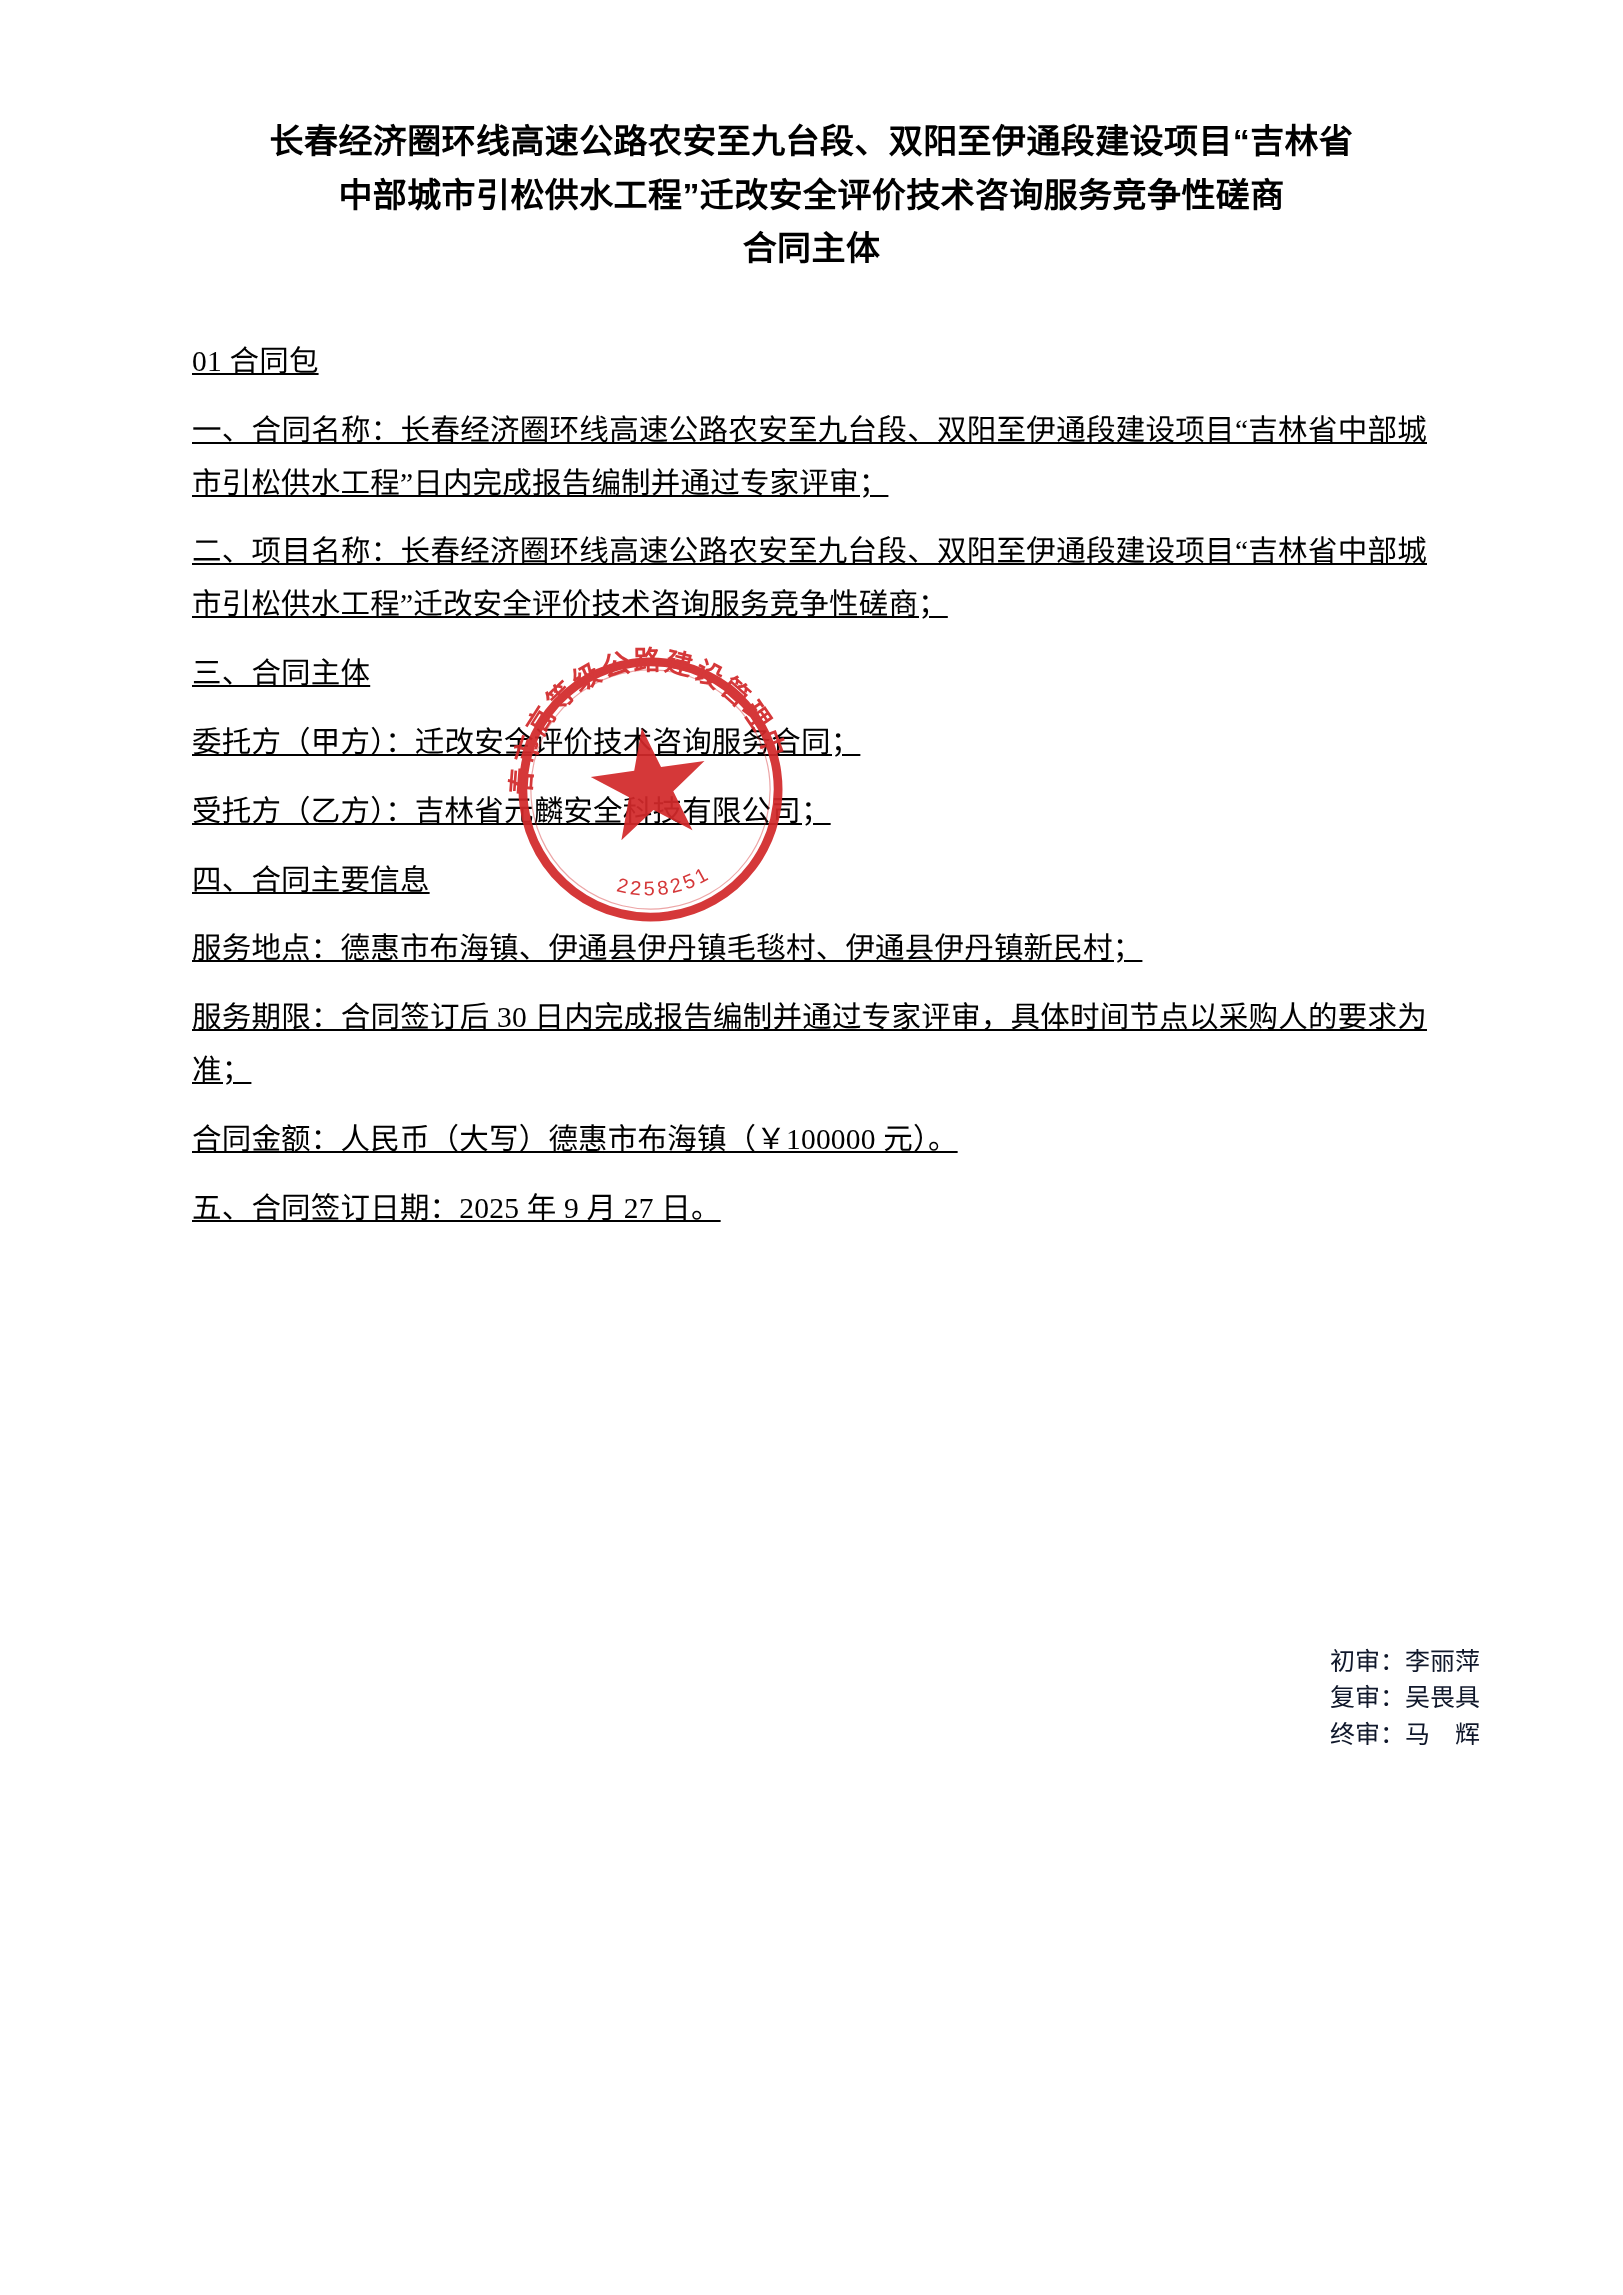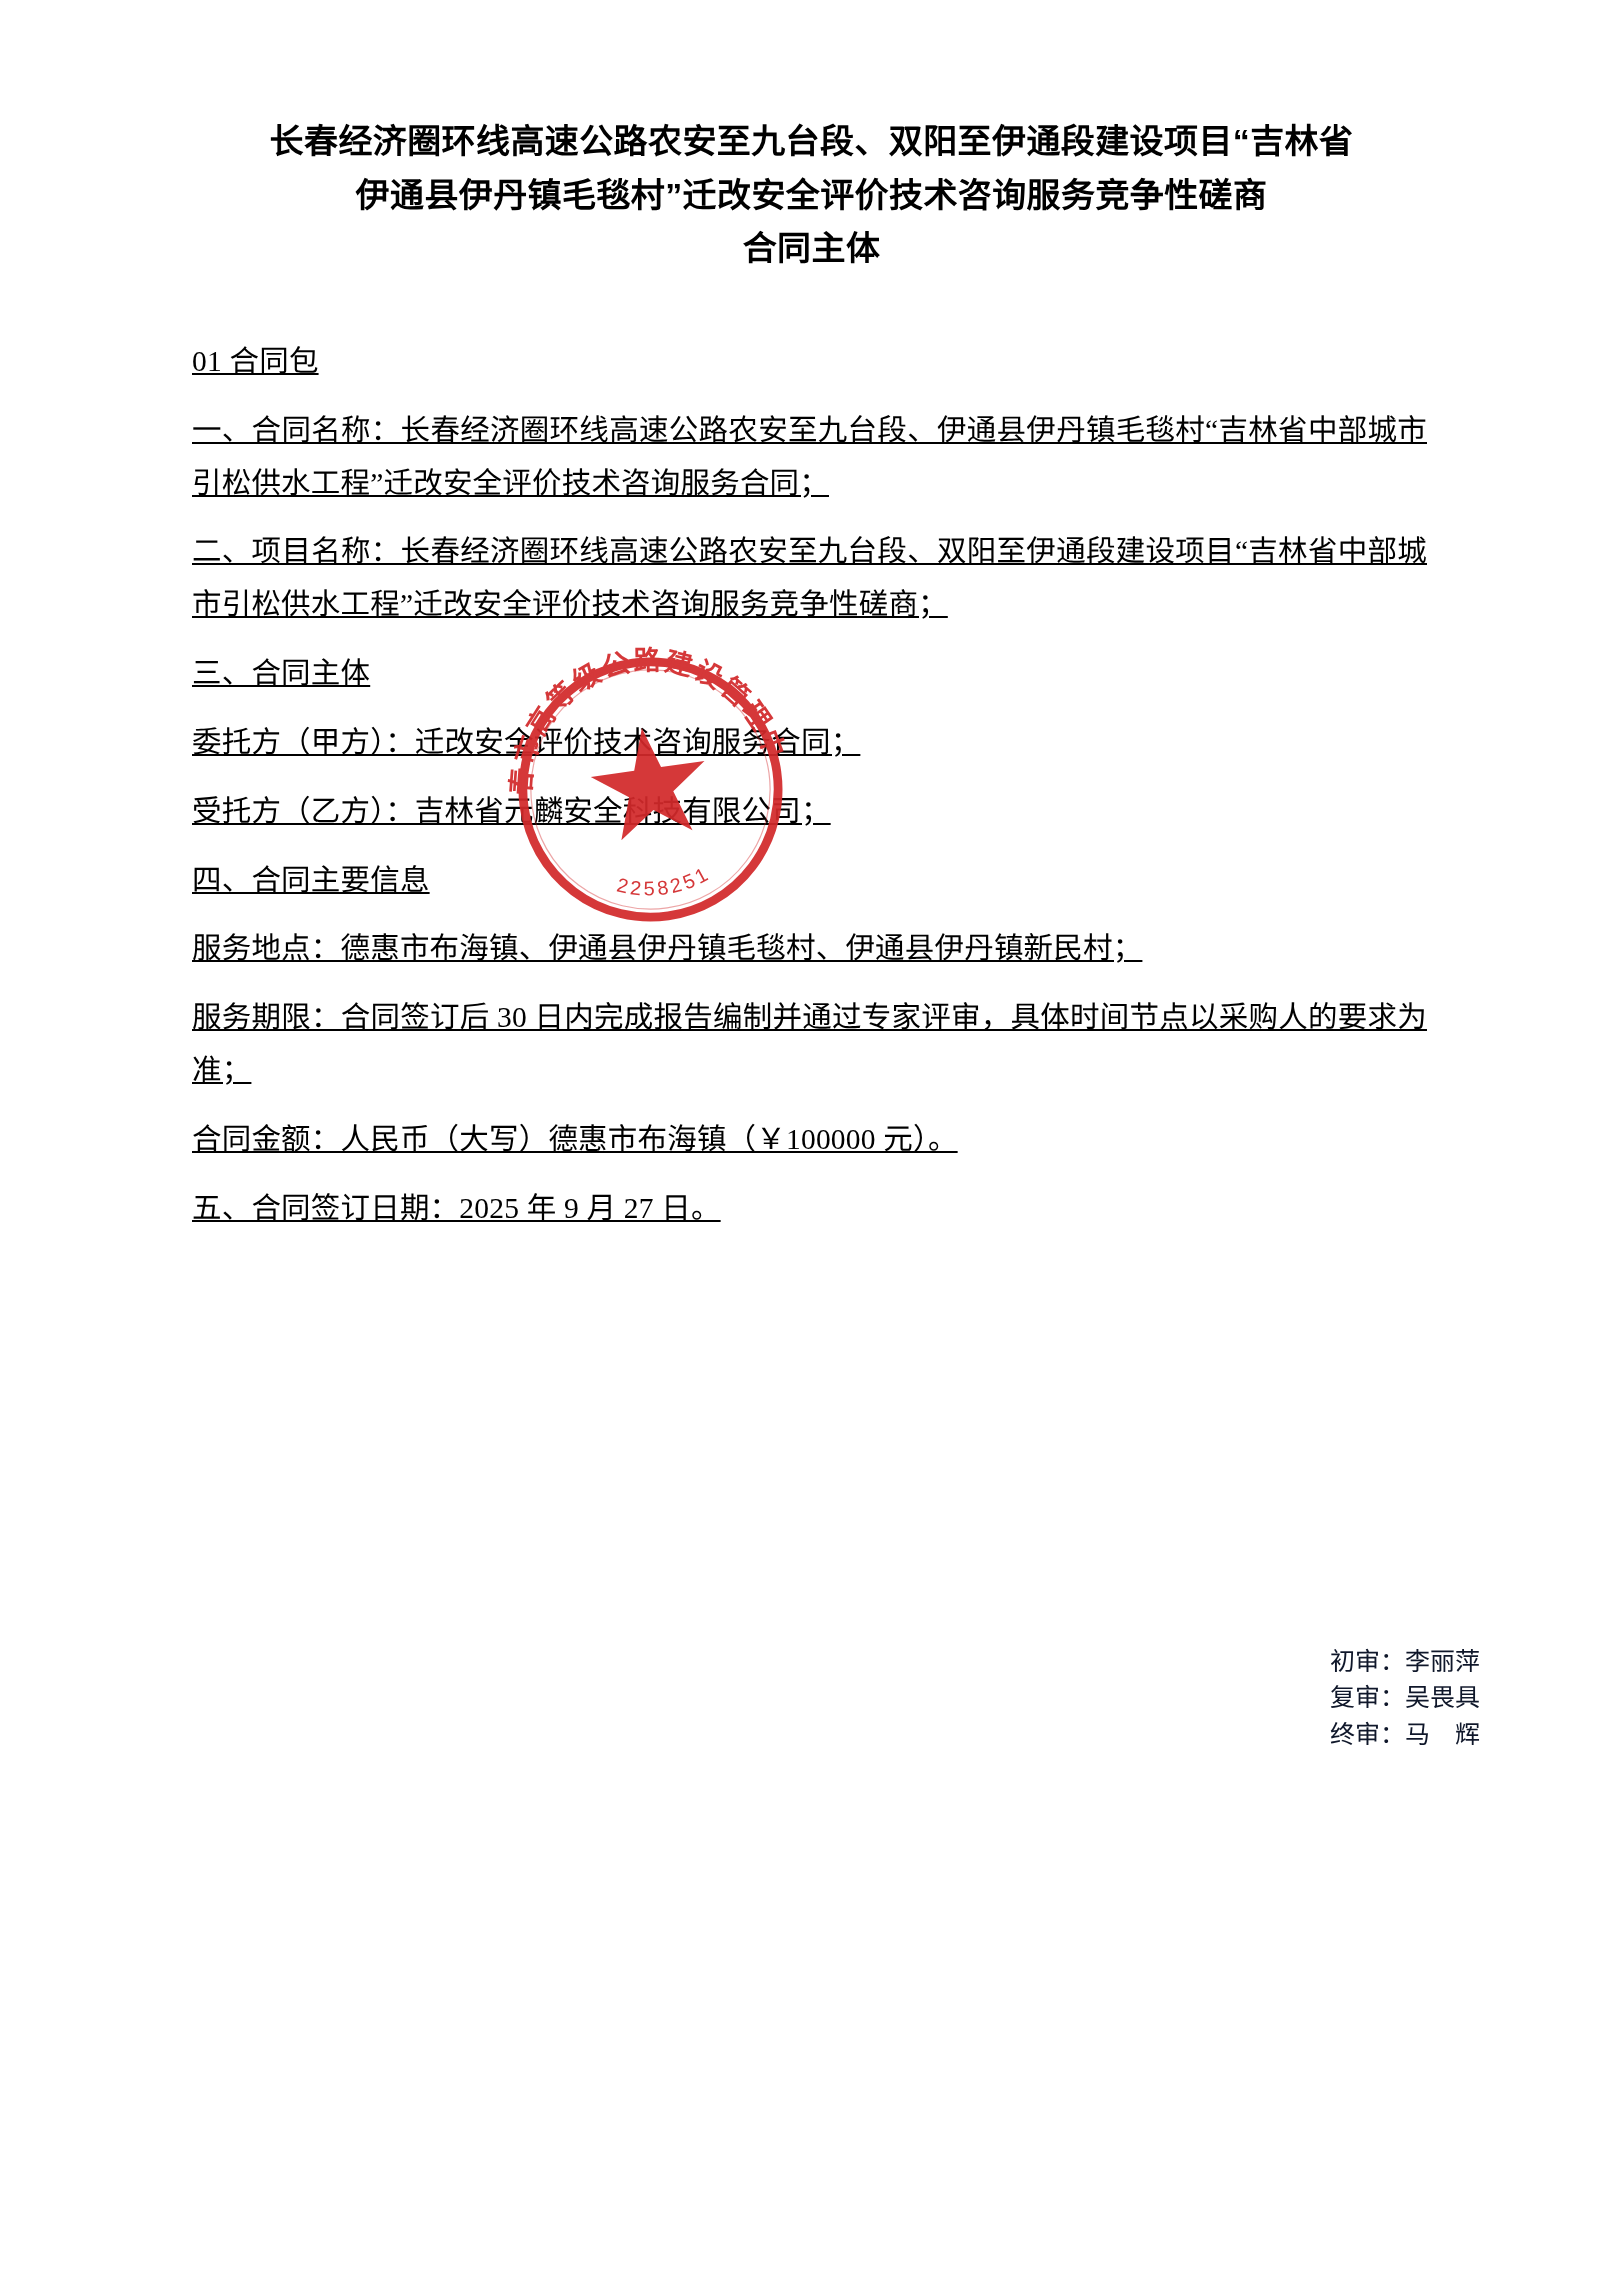--- a/index.html
+++ b/index.html
@@ -79,27 +79,27 @@
     white-space: pre;
   }
 </style>
 </head>
 <body>
 
 <div class="page">
 
   <div class="title-block">
     <div class="title-line">长春经济圈环线高速公路农安至九台段、双阳至伊通段建设项目“吉林省</div>
-    <div class="title-line">伊通县伊丹镇毛毯村”迁改安全评价技术咨询服务竞争性磋商</div>
+    <div class="title-line">中部城市引松供水工程”迁改安全评价技术咨询服务竞争性磋商</div>
     <div class="title-line">合同主体</div>
   </div>
 
   <div class="body-block">
     <p class="para">01 合同包</p>
-    <p class="para">一、合同名称：长春经济圈环线高速公路农安至九台段、伊通县伊丹镇毛毯村“吉林省中部城市引松供水工程”迁改安全评价技术咨询服务合同；</p>
+    <p class="para">一、合同名称：长春经济圈环线高速公路农安至九台段、双阳至伊通段建设项目“吉林省中部城市引松供水工程”日内完成报告编制并通过专家评审；</p>
     <p class="para">二、项目名称：长春经济圈环线高速公路农安至九台段、双阳至伊通段建设项目“吉林省中部城市引松供水工程”迁改安全评价技术咨询服务竞争性磋商；</p>
     <p class="para">三、合同主体</p>
     <p class="para">委托方（甲方）：迁改安全评价技术咨询服务合同；</p>
     <p class="para">受托方（乙方）：吉林省元麟安全科技有限公司；</p>
     <p class="para">四、合同主要信息</p>
     <p class="para">服务地点：德惠市布海镇、伊通县伊丹镇毛毯村、伊通县伊丹镇新民村；</p>
     <p class="para">服务期限：合同签订后 30 日内完成报告编制并通过专家评审，具体时间节点以采购人的要求为准；</p>
     <p class="para">合同金额：人民币（大写）德惠市布海镇（￥100000 元）。</p>
     <p class="para">五、合同签订日期：2025 年 9 月 27 日。</p>
   </div>

